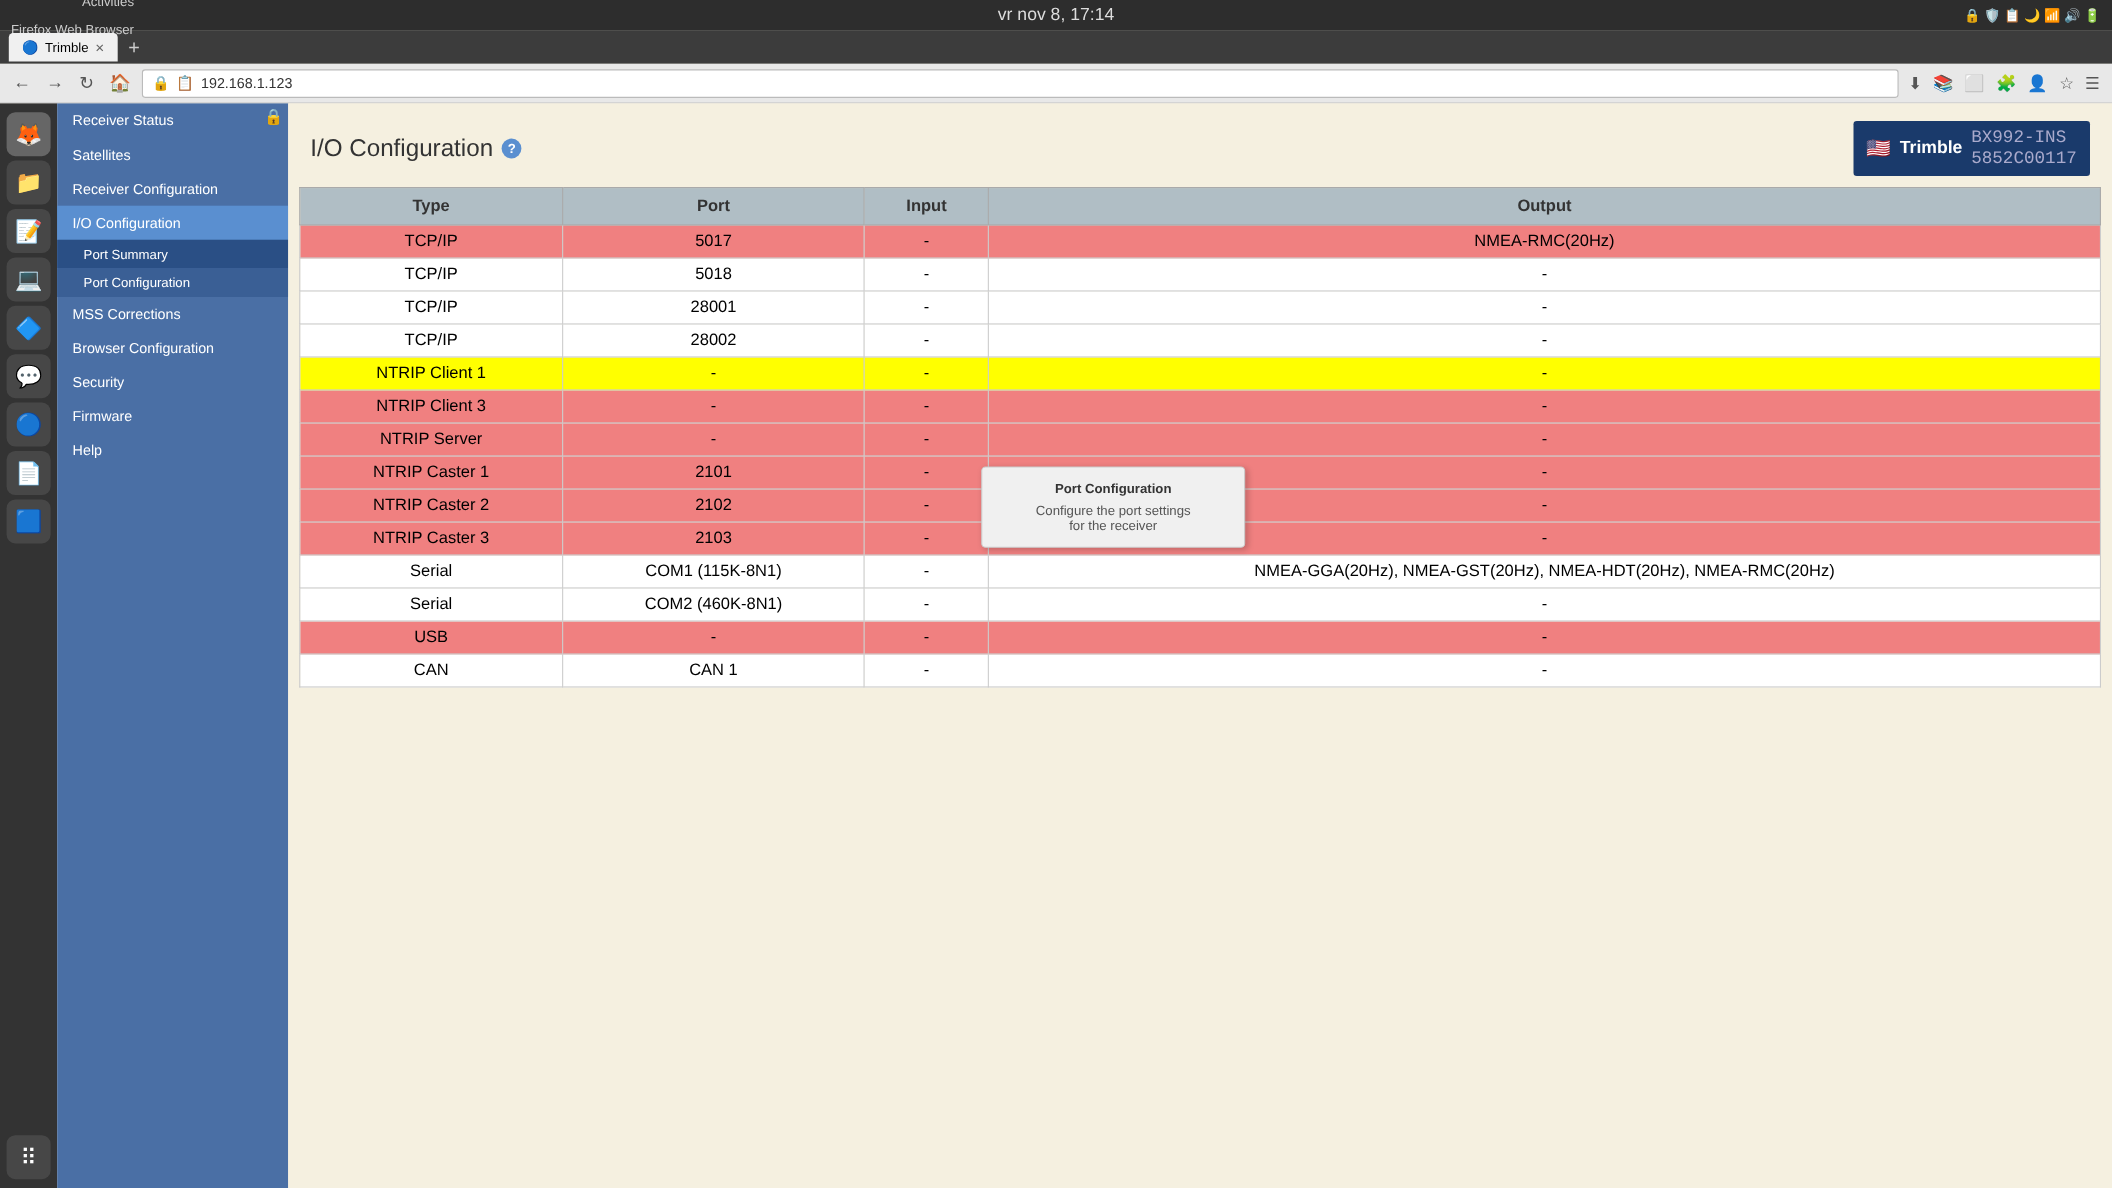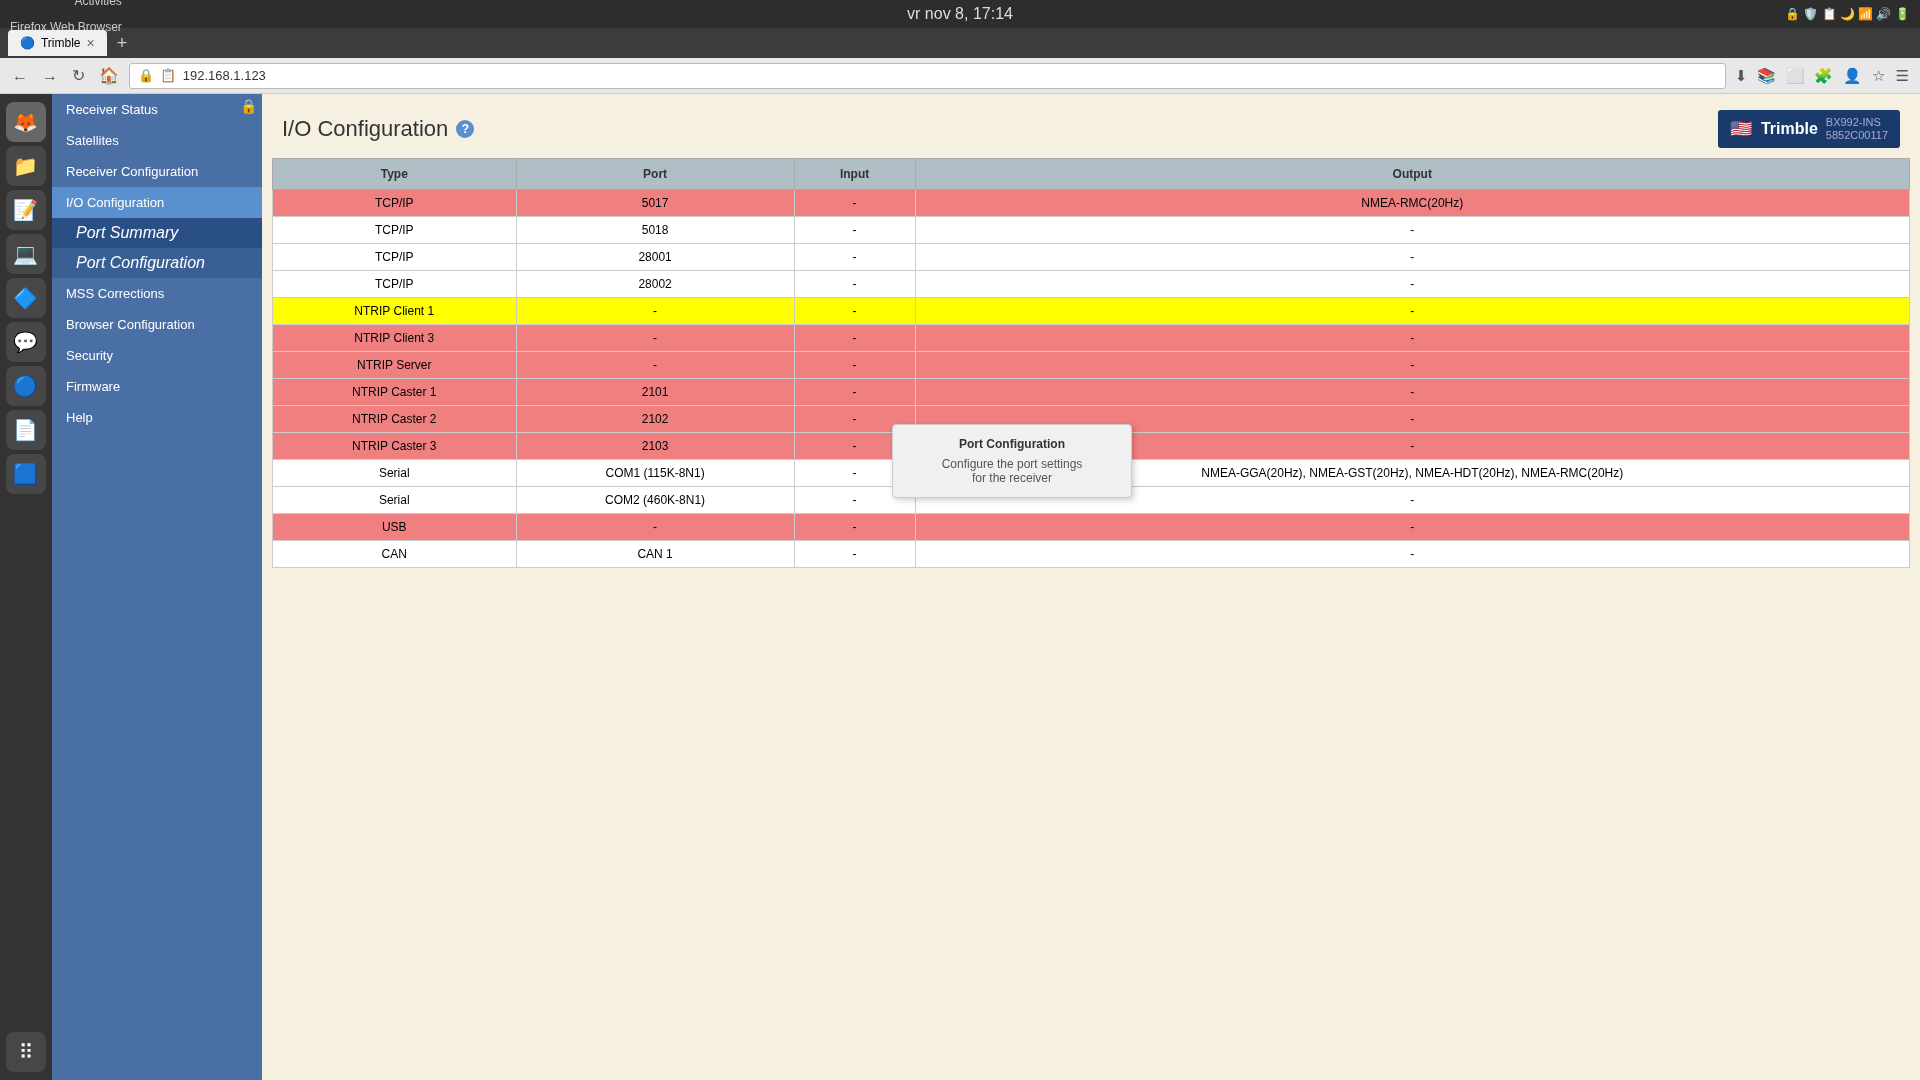--- a/index.html
+++ b/index.html
@@ -103,23 +103,22 @@
       color: white;
       cursor: pointer;
       font-size: 13px;
       font-weight: 500;
     }
     .sidebar-item.active { background: #5a8fd0; }
     .sidebar-subitem {
       padding: 6px 14px 6px 24px;
       color: white;
       cursor: pointer;
-      font-size: 16px;
+      font-size: 12px;
       background: #3a5f95;
-      font-style: italic;
     }
     .sidebar-subitem.active { background: #2a4f85; }
 
     
     .content-area {
       flex: 1;
       background: #f5f0e0;
       padding: 0;
       overflow: auto;
     }
@@ -157,28 +156,28 @@
     .trimble-logo {
       background: #1a3a6b;
       padding: 6px 12px;
       display: flex;
       align-items: center;
       gap: 8px;
       border-radius: 3px;
     }
     .trimble-flag { font-size: 18px; }
     .trimble-text { color: white; font-size: 16px; font-weight: bold; }
-    .trimble-info { color: #aac; font-size: 11px; line-height: 1.2; }
+    .trimble-info { color: #aac; font-size: 16px; line-height: 1.2; font-family: Liberation Mono, monospace; }
 
     
     .io-table {
       width: calc(100% - 20px);
       margin: 0 10px;
       border-collapse: collapse;
-      font-size: 12px;
+      font-size: 15px;
     }
     .io-table thead tr {
       background: #b0bec5;
     }
     .io-table thead th {
       padding: 8px 12px;
       text-align: center;
       font-weight: 600;
       color: #333;
       border: 1px solid #aaa;

